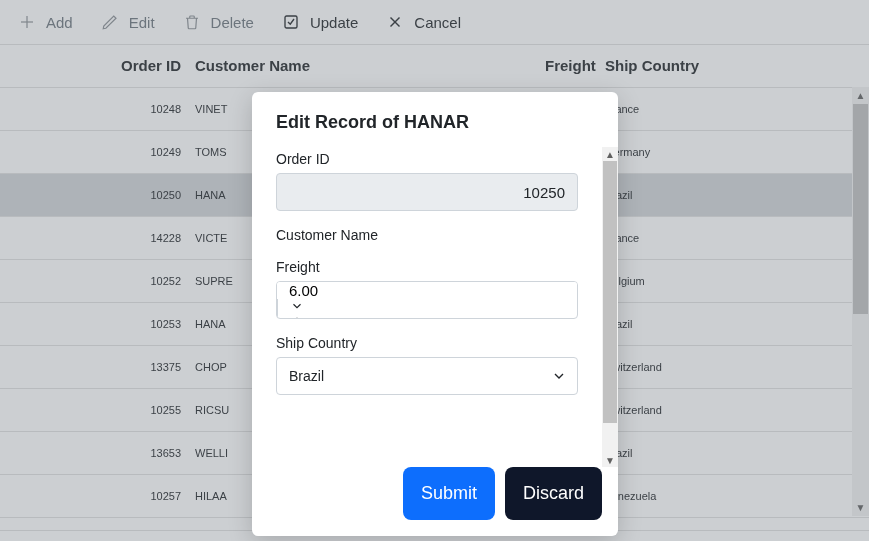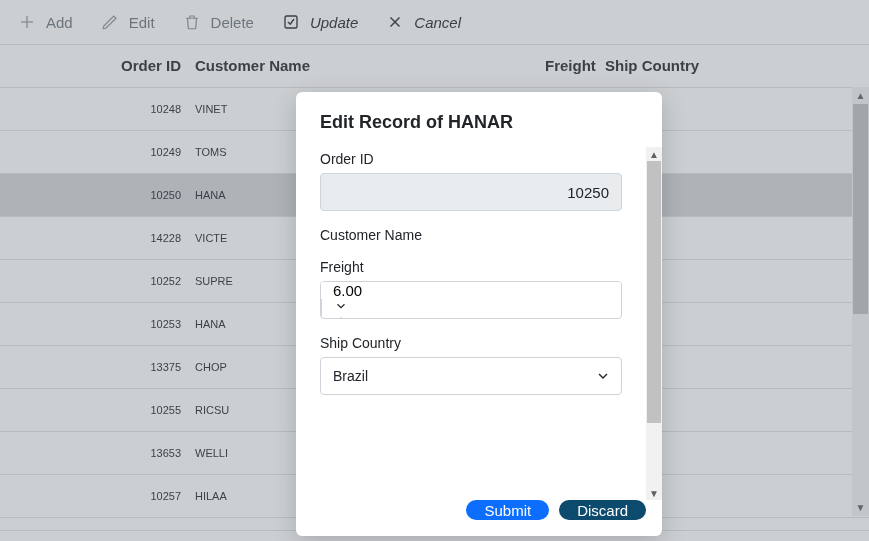--- a/index.html
+++ b/index.html
@@ -25,21 +25,21 @@
   }
   .tb-btn {
     display: flex;
     align-items: center;
     gap: 10px;
     color: #6c757d;
     font-size: 15px;
     cursor: pointer;
     user-select: none;
   }
-  .tb-btn.active { color: #212529; font-style: italic; }
+  .tb-btn.active { color: #212529; }
   .tb-icon { width: 18px; height: 18px; display: inline-flex; align-items: center; justify-content: center; }
   .tb-icon svg { width: 18px; height: 18px; }
   .tb-btn.active .tb-icon svg { stroke: #212529; }
   .tb-btn .tb-icon svg { stroke: #8a8f94; }
 
   
   .table-wrap {
     position: relative;
     height: calc(541px - 55px);
     border-bottom: 1px solid #e0e0e0;
@@ -88,21 +88,20 @@
     left: 252px;
     top: 92px;
     width: 366px;
     height: 444px;
     background: #fff;
     border-radius: 6px;
     box-shadow: 0 6px 24px rgba(0,0,0,0.18);
     z-index: 10;
     display: flex;
     flex-direction: column;
-    margin-left: 44px;
   }
   .dialog-title {
     font-size: 18px;
     font-weight: 600;
     padding: 20px 24px 14px 24px;
   }
   .dialog-body {
     flex: 1;
     position: relative;
     overflow: hidden;
@@ -189,29 +188,29 @@
   }
   .fld-select .sel-chevron svg{width:16px;height:16px;stroke:#212529;}
 
   .dialog-footer{
     display:flex;
     justify-content:flex-end;
     gap:10px;
     padding: 0 16px 16px 16px;
   }
   .btn{
-    height:20px;
+    height:53px;
     padding: 0 18px;
     border:none;
-    border-radius:16px;
-    font-size:15px;
+    border-radius:8px;
+    font-size:18px;
     cursor:pointer;
   }
   .btn-primary{ background:#0d6efd; color:#fff; }
-  .btn-secondary{ background:#0c4a6e; color:#fff; }
+  .btn-secondary{ background:#0f172a; color:#fff; }
 
   
   .grid-vscroll{
     position:absolute;
     right:0;
     top:42px;
     bottom:14px;
     width:17px;
     background:#f1f1f1;
     z-index:1;

